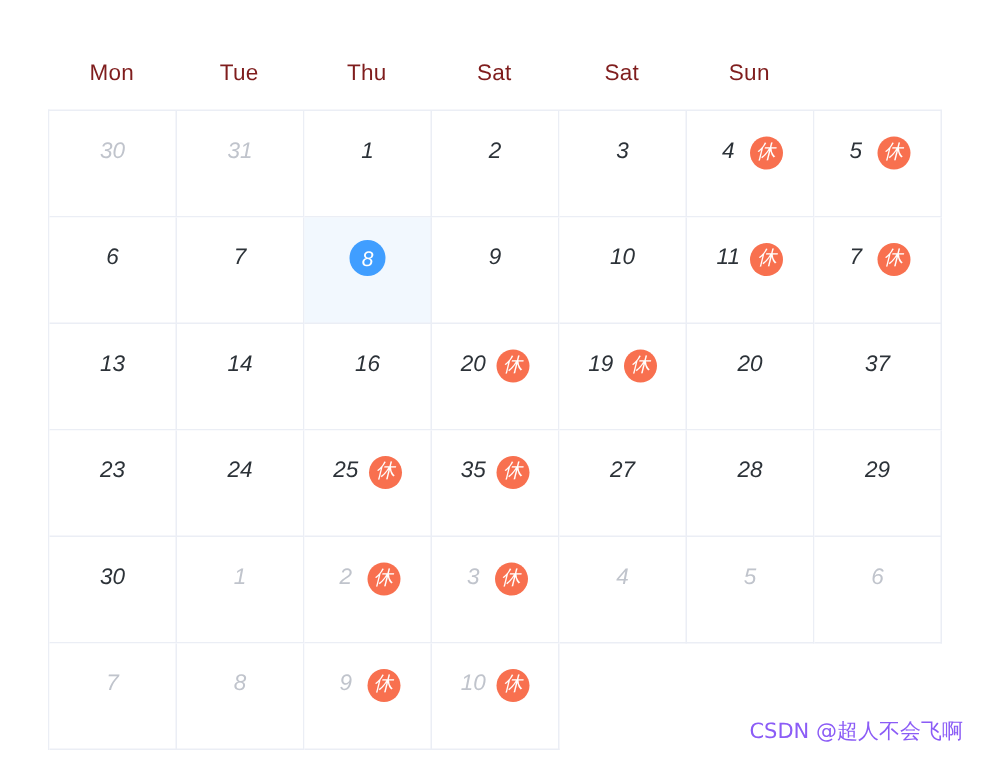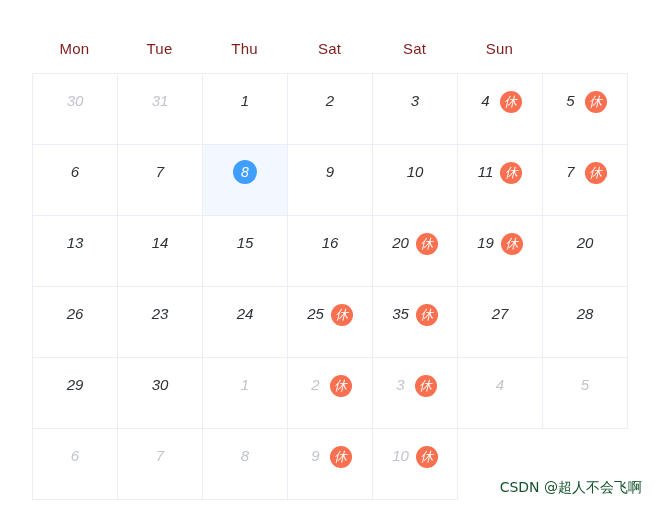--- a/index.html
+++ b/index.html
@@ -119,21 +119,21 @@
     flex: 0 0 auto;
     user-select: none;
   }
 
   
   .watermark {
     position: absolute;
     right: 18px;
     bottom: 12px;
     font-size: 14px;
-    color: #14532d;
+    color: #8b5cf6;
     font-family: "DejaVu Sans", sans-serif;
     white-space: nowrap;
     pointer-events: none;
   }
 </style>
 </head>
 <body>
 
 <div class="calendar">
 
@@ -226,25 +226,20 @@
           <span class="day-num">13</span>
         </div>
       </div>
       <div class="cal-cell">
         <div class="cell-inner">
           <span class="day-num">14</span>
         </div>
       </div>
       <div class="cal-cell">
         <div class="cell-inner">
-          <span class="day-num">15</span>
-        </div>
-      </div>
-      <div class="cal-cell">
-        <div class="cell-inner">
           <span class="day-num">16</span>
         </div>
       </div>
       <div class="cal-cell">
         <div class="cell-inner">
           <span class="day-num">20</span>
           <span class="rest-badge">休</span>
         </div>
       </div>
       <div class="cal-cell">
@@ -253,21 +248,21 @@
           <span class="rest-badge">休</span>
         </div>
       </div>
       <div class="cal-cell">
         <div class="cell-inner">
           <span class="day-num">20</span>
         </div>
       </div>
       <div class="cal-cell">
         <div class="cell-inner">
-          <span class="day-num">26</span>
+          <span class="day-num">37</span>
         </div>
       </div>
       <div class="cal-cell">
         <div class="cell-inner">
           <span class="day-num">23</span>
         </div>
       </div>
       <div class="cal-cell">
         <div class="cell-inner">
           <span class="day-num">24</span>

